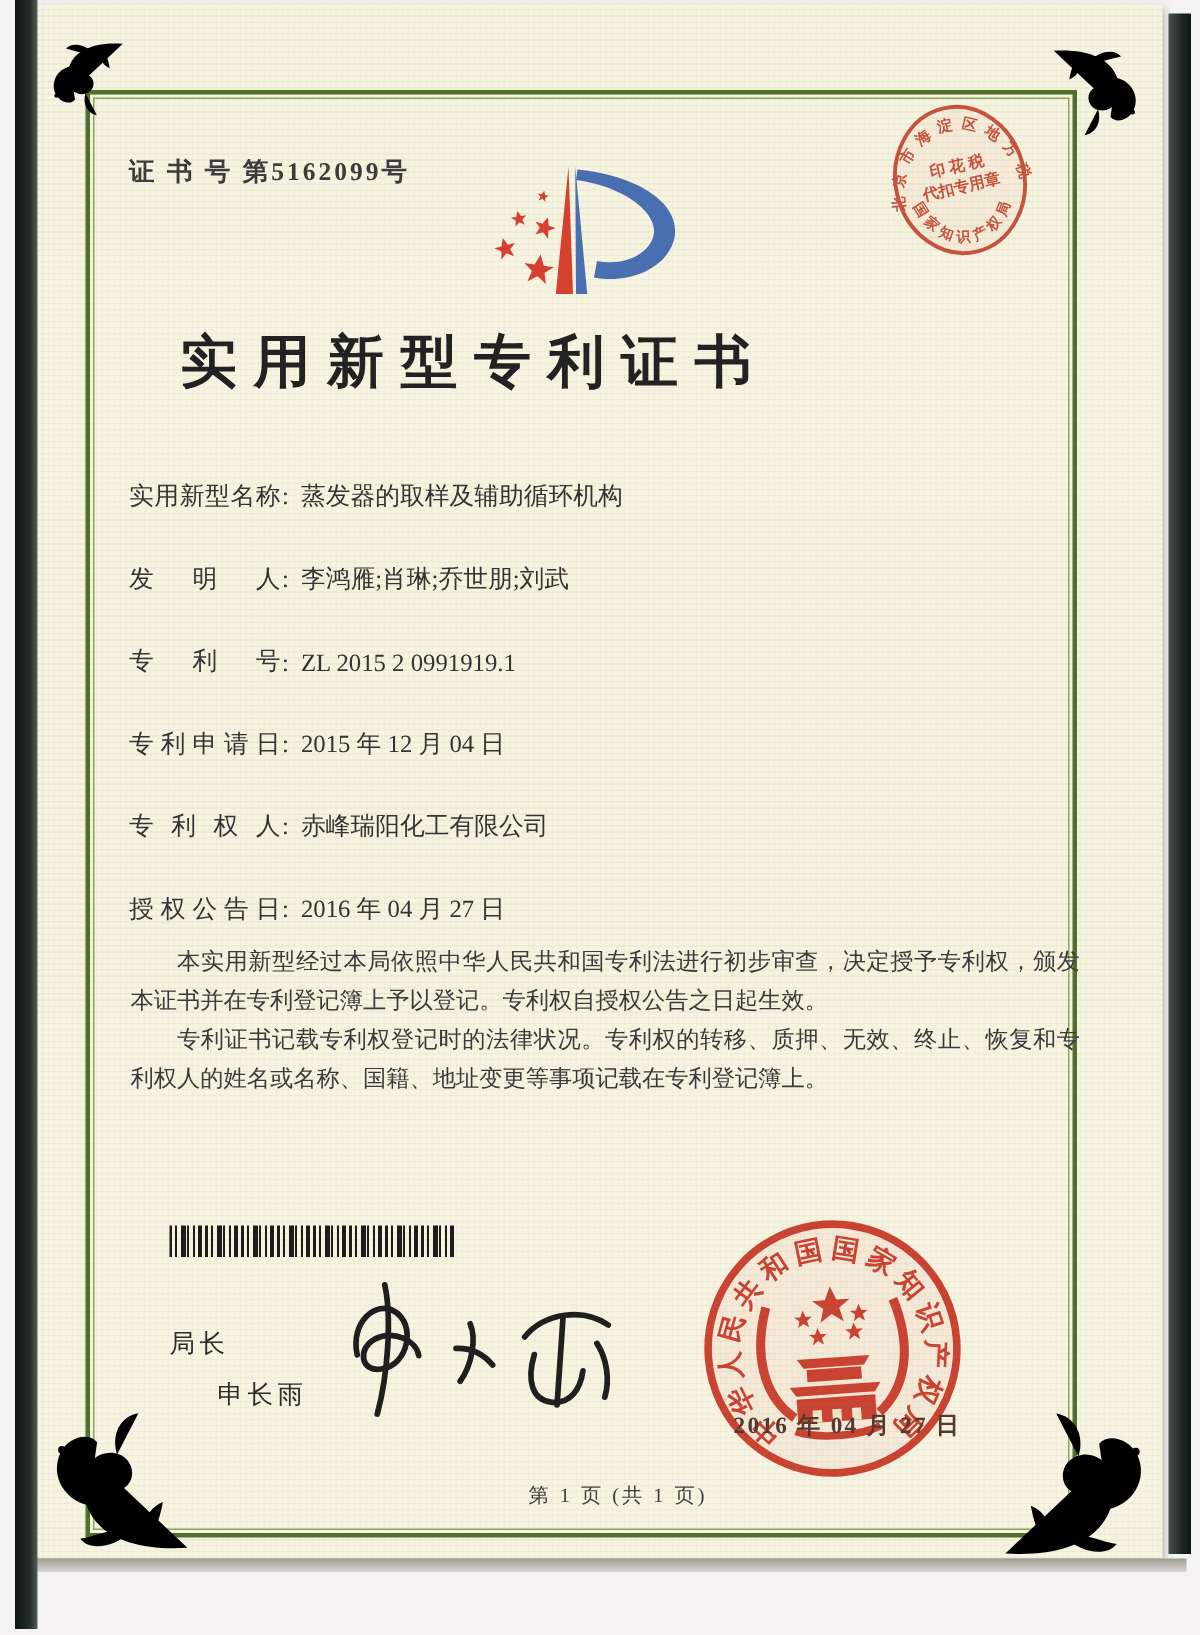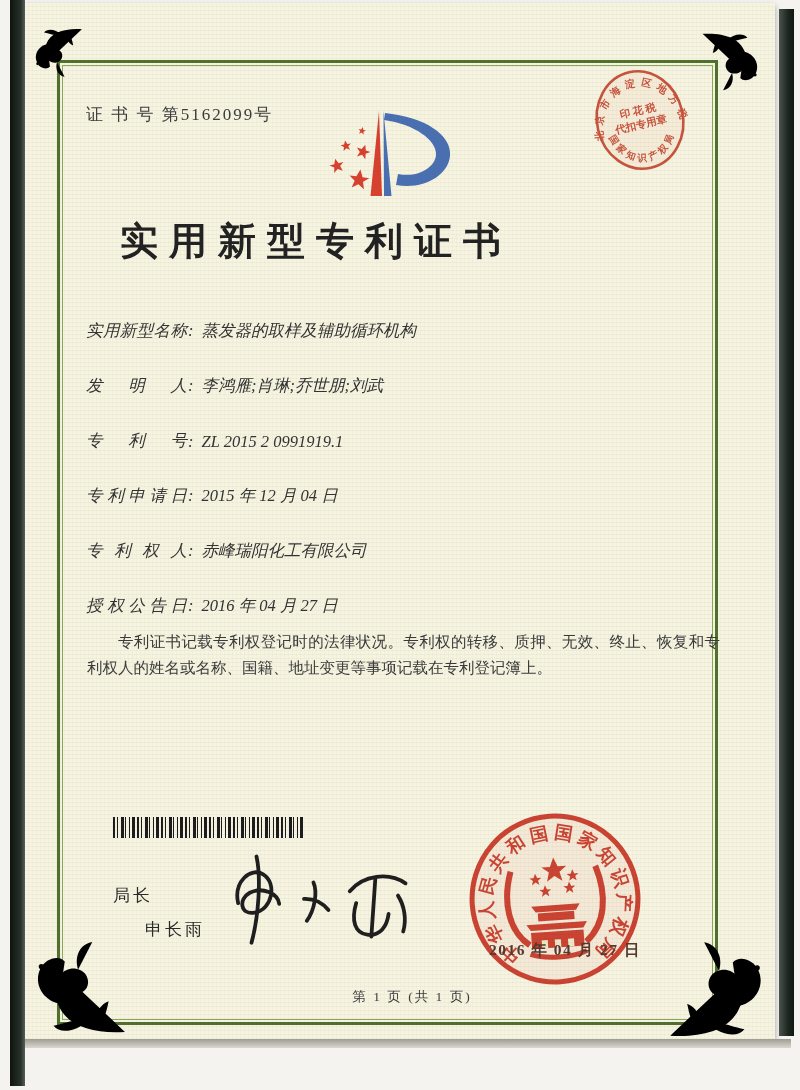--- a/index.html
+++ b/index.html
@@ -26,24 +26,24 @@
   .frame{left:57px;top:60px;width:661px;height:965px;box-sizing:border-box;
     border:3px solid #50702e;z-index:2;}
   .frame::after{content:"";position:absolute;inset:2px;border:1px solid #8aa55e;}
   
   .flourish{z-index:3;color:#5a7d36;}
   .fl-tl{left:30px;top:26px;width:54px;height:54px;transform:scaleY(-1);}
   .fl-tr{left:700px;top:30px;width:64px;height:64px;transform:scale(-1,-1);}
   .fl-bl{left:27px;top:936px;width:102px;height:102px;}
   .fl-br{left:666px;top:936px;width:106px;height:106px;transform:scaleX(-1);}
   
-  .cert-no{left:86px;top:103px;font-size:17px;letter-spacing:2px;color:#3c3c3c;z-index:4;}
+  .cert-no{left:86px;top:103px;font-size:17px;letter-spacing:2px;color:#3c3c3c;z-index:4;font-weight:bold;}
   .title{left:0;top:216px;width:632px;text-align:center;font-size:38px;font-weight:600;
     letter-spacing:11px;color:#222;z-index:4;}
-  .field{left:86px;font-size:16.5px;color:#333;z-index:4;white-space:nowrap;font-style:italic;}
+  .field{left:86px;font-size:16.5px;color:#333;z-index:4;white-space:nowrap;}
   .flabel{display:inline-block;width:101px;text-align:justify;text-align-last:justify;vertical-align:bottom;}
   .colon{margin:0 8px 0 1px;}
   .f1{top:320px;} .f2{top:375px;} .f3{top:430px;} .f4{top:485px;} .f5{top:540px;} .f6{top:595px;}
   .body-text{left:87px;top:629px;width:633px;z-index:4;color:#3a3a3a;}
   .body-text p{margin:0;font-size:15.5px;line-height:26px;text-indent:2em;text-align:justify;}
   .barcode{left:113px;top:817px;width:191px;height:21px;z-index:4;
     background:repeating-linear-gradient(90deg,
       #1c1c1c 0 2px,transparent 2px 4px,#1c1c1c 4px 5px,transparent 5px 8px,
       #1c1c1c 8px 11px,transparent 11px 12px,#1c1c1c 12px 13px,transparent 13px 16px,
       #1c1c1c 16px 17px,transparent 17px 19px,#1c1c1c 19px 22px,transparent 22px 24px);}
@@ -145,20 +145,21 @@
   <span class="flabel">专利申请日</span><span class="colon">:</span><span class="fvalue">2015 年 12 月 04 日</span>
 </div>
 <div class="abs field f5">
   <span class="flabel">专利权人</span><span class="colon">:</span><span class="fvalue">赤峰瑞阳化工有限公司</span>
 </div>
 <div class="abs field f6">
   <span class="flabel">授权公告日</span><span class="colon">:</span><span class="fvalue">2016 年 04 月 27 日</span>
 </div>
 
 <div class="abs body-text">
+  <p>本实用新型经过本局依照中华人民共和国专利法进行初步审查，决定授予专利权，颁发本证书并在专利登记簿上予以登记。专利权自授权公告之日起生效。</p>
   <p>专利证书记载专利权登记时的法律状况。专利权的转移、质押、无效、终止、恢复和专利权人的姓名或名称、国籍、地址变更等事项记载在专利登记簿上。</p>
 </div>
 
 <div class="abs barcode"></div>
 
 <div class="abs director-title">局长</div>
 <div class="abs director-name">申长雨</div>
 
 <svg class="abs signature" viewBox="0 0 215 100">
   <path d="M16,52 C12,30 30,16 42,24 C56,33 50,60 32,62 C18,64 16,48 28,42 C41,36 56,44 57,54"></path>

